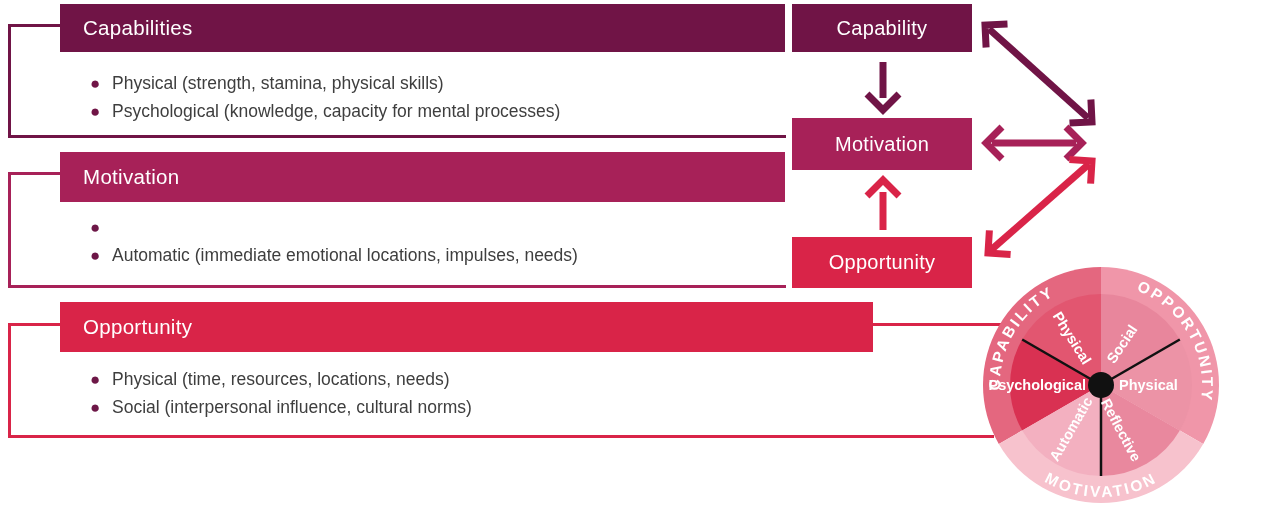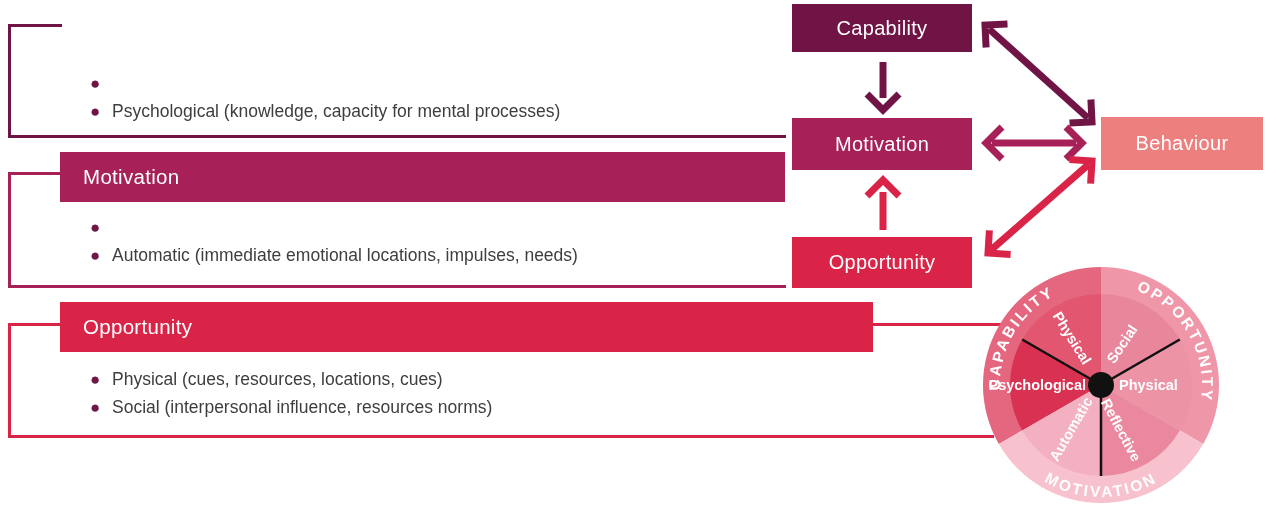--- a/index.html
+++ b/index.html
@@ -39,67 +39,68 @@
   <div class="ln" style="left:8px;top:135px;width:778px;height:3px;background:#701446;"></div>
 
   <div class="ln" style="left:8px;top:172px;width:54px;height:3px;background:#a72158;"></div>
   <div class="ln" style="left:8px;top:172px;width:3px;height:116px;background:#a72158;"></div>
   <div class="ln" style="left:8px;top:285px;width:778px;height:3px;background:#a72158;"></div>
 
   <div class="ln" style="left:8px;top:323px;width:993px;height:3px;background:#d92448;"></div>
   <div class="ln" style="left:8px;top:323px;width:3px;height:115px;background:#d92448;"></div>
   <div class="ln" style="left:8px;top:435px;width:986px;height:3px;background:#d92448;"></div>
 
+  <div class="hbar bar-cap">
+    <span>Capabilities</span>
+  </div>
   <div class="hbar bar-mot">
     <span>Motivation</span>
   </div>
   <div class="hbar bar-opp">
     <span>Opportunity</span>
   </div>
 
   <ul class="bullets ul-cap">
     <li>
         <span class="dot dot-c">●</span>
+        <span>Physical (strength, stamina, physical skills)</span>
       </li>
     <li>
         <span class="dot dot-c">●</span>
         <span>Psychological (knowledge, capacity for mental processes)</span>
       </li>
   </ul>
   <ul class="bullets ul-mot">
     <li>
         <span class="dot dot-m">●</span>
       </li>
     <li>
         <span class="dot dot-m">●</span>
         <span>Automatic (immediate emotional locations, impulses, needs)</span>
       </li>
   </ul>
   <ul class="bullets ul-opp">
     <li>
         <span class="dot dot-o">●</span>
-        <span>Physical (cues, resources, locations, cues)</span>
+        <span>Physical (time, resources, locations, needs)</span>
       </li>
     <li>
         <span class="dot dot-o">●</span>
-        <span>Social (interpersonal influence, resources norms)</span>
+        <span>Social (interpersonal influence, cultural norms)</span>
       </li>
   </ul>
 
   <div class="midbox box-capability">
     <span>Capability</span>
   </div>
   <div class="midbox box-motivation">
     <span>Motivation</span>
   </div>
   <div class="midbox box-opportunity">
     <span>Opportunity</span>
-  </div>
-  <div class="midbox box-behaviour">
-    <span>Behaviour</span>
   </div>
 
   <svg class="arrow-layer" viewBox="0 0 1280 506">
     <g stroke="#701446" stroke-width="7" fill="none">
       <line x1="883" y1="62" x2="883" y2="98"></line>
       <polyline points="867,94 883,110 899,94"></polyline>
     </g>
     <g stroke="#d92448" stroke-width="7" fill="none">
       <line x1="883" y1="230" x2="883" y2="192"></line>
       <polyline points="867,196 883,180 899,196"></polyline>

